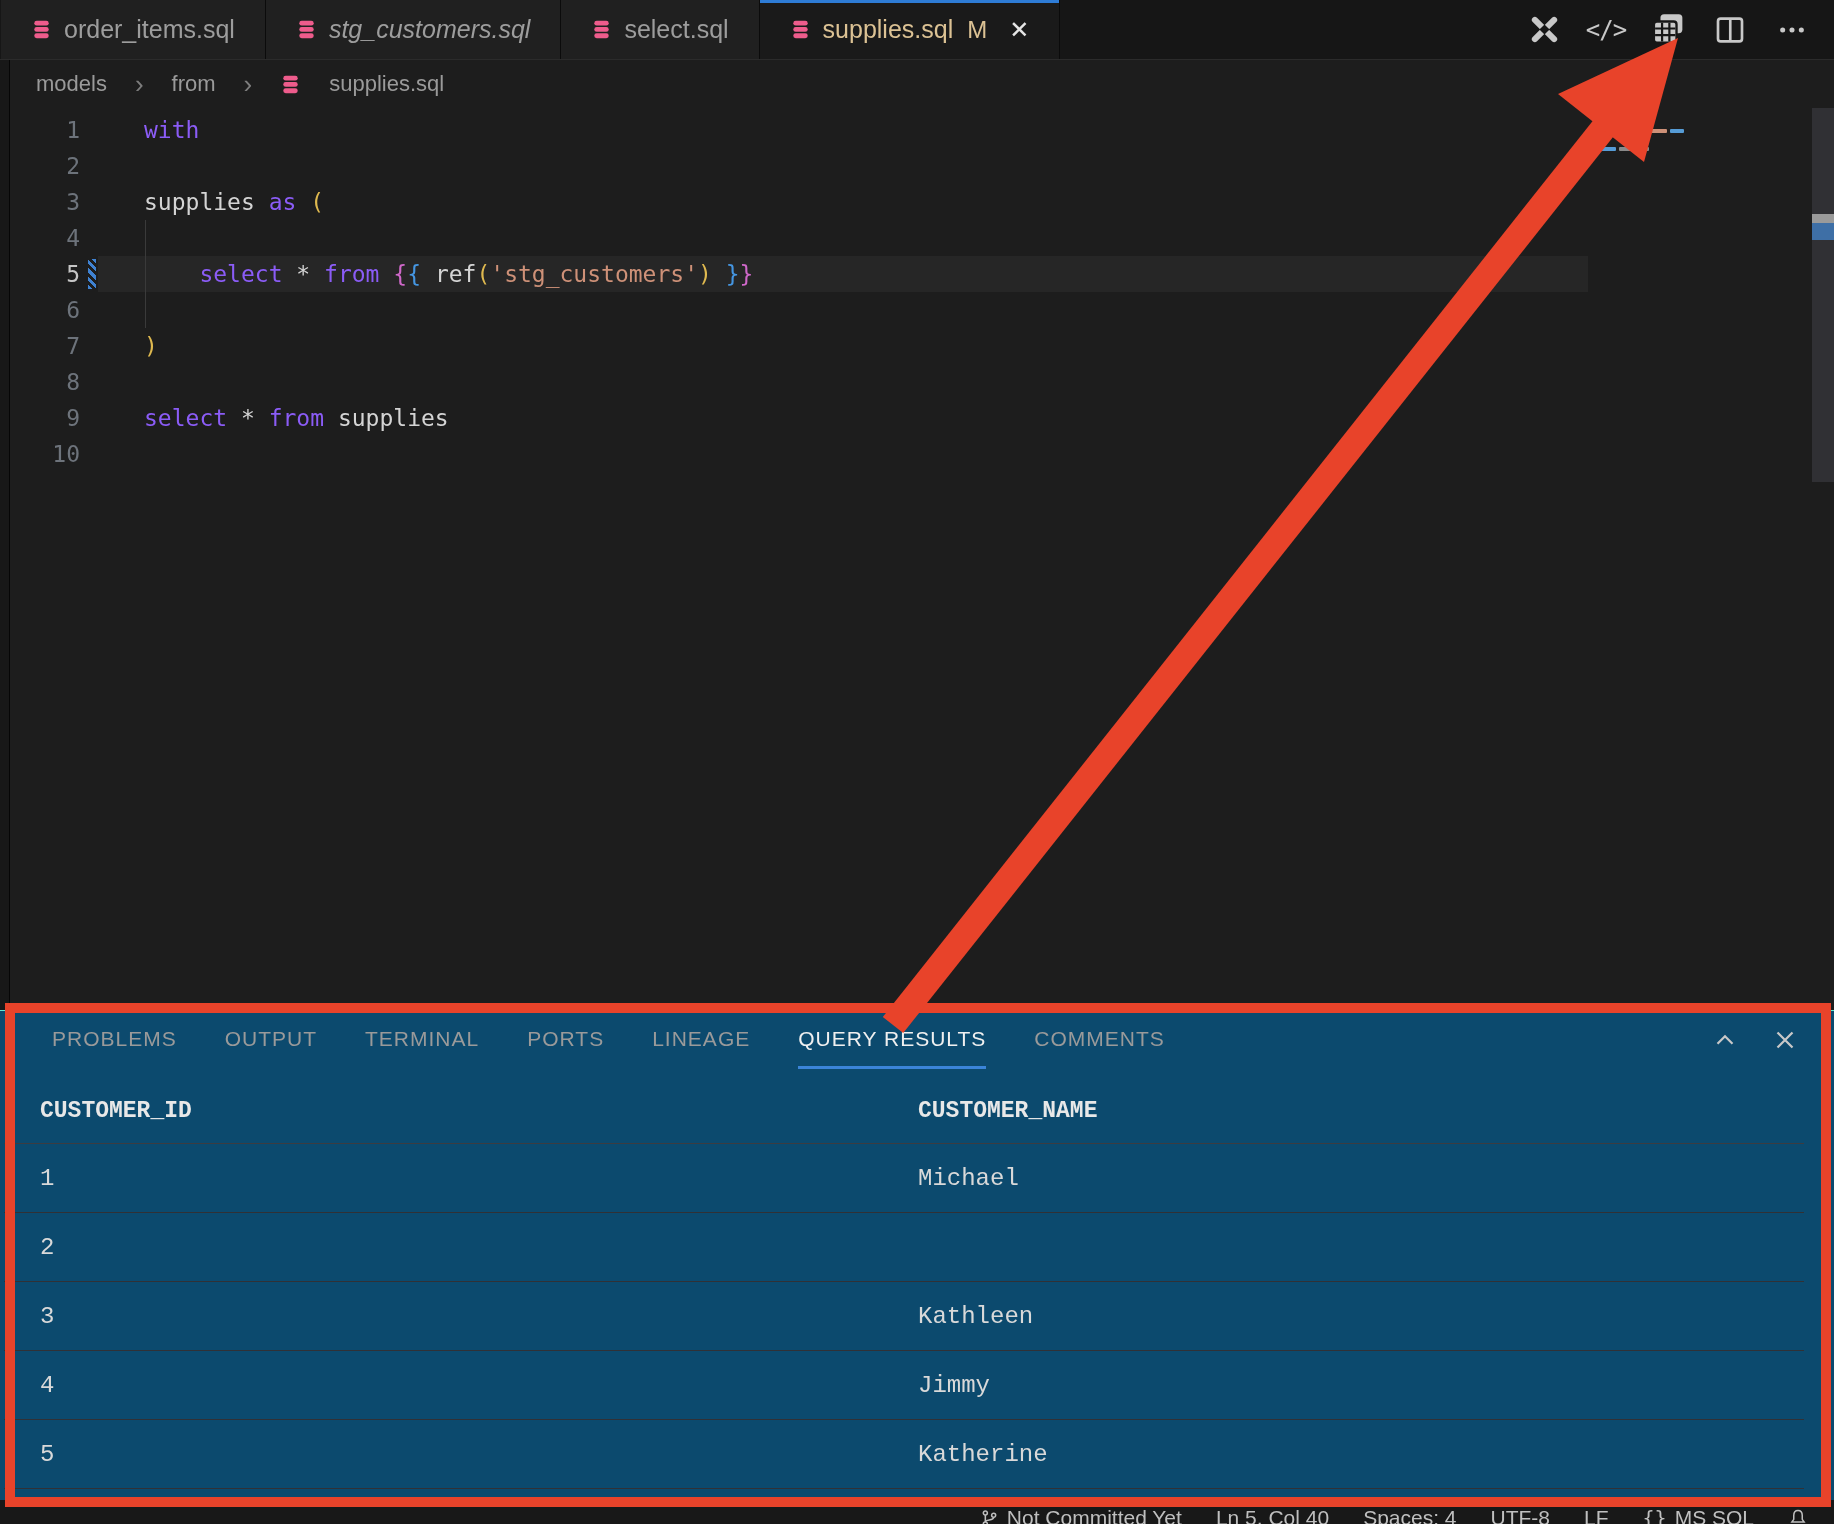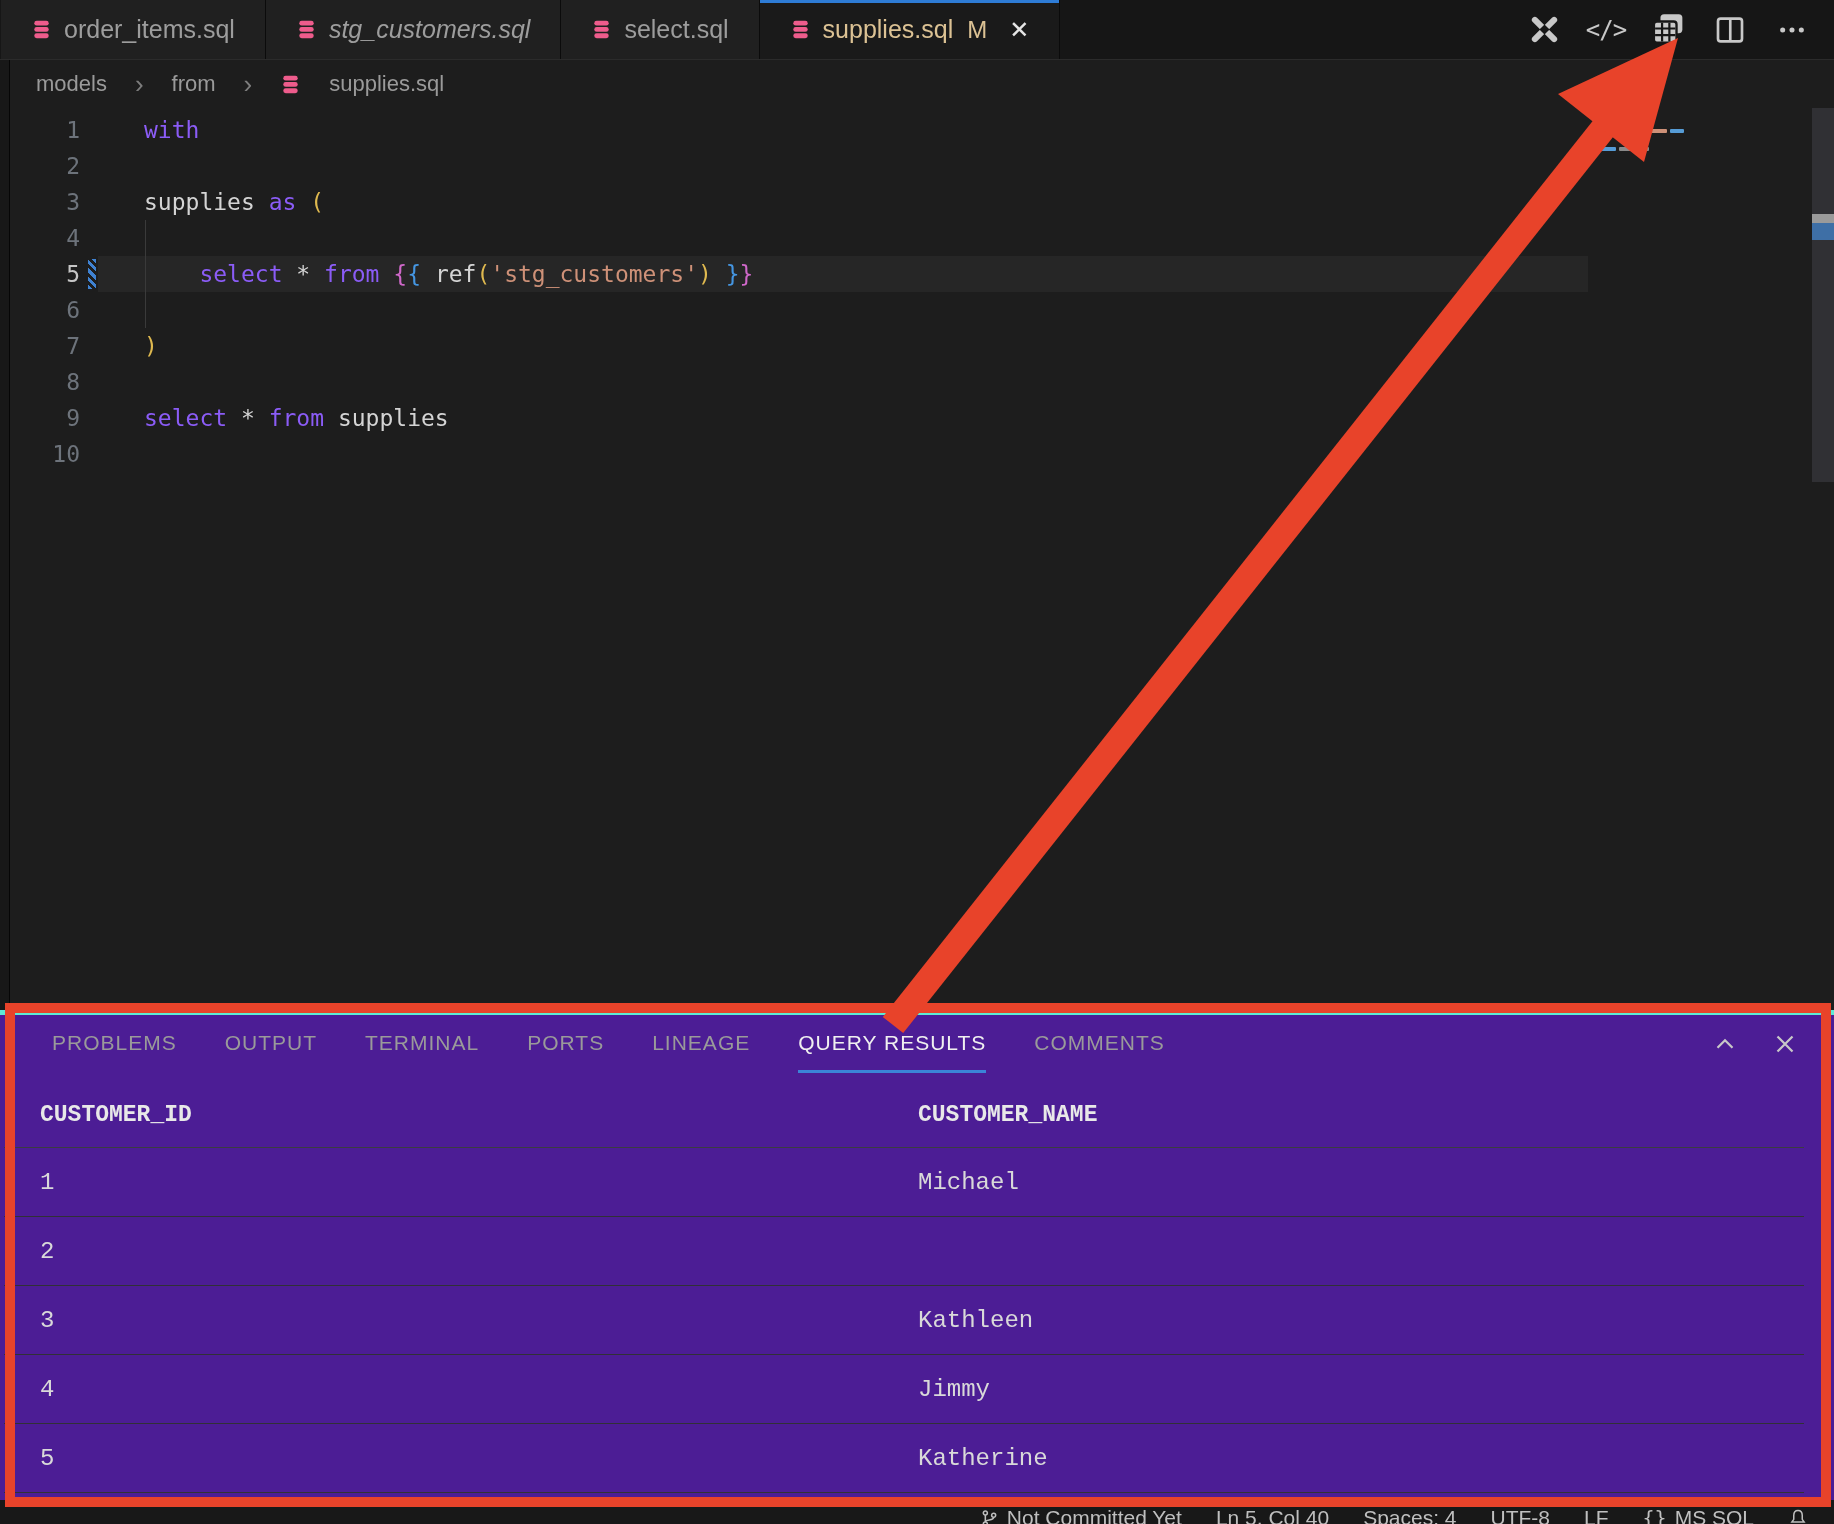--- a/index.html
+++ b/index.html
@@ -38,21 +38,21 @@
   .tk-kw{color:#8b5cf6}.tk-plain{color:#d4d4d4}.tk-op{color:#d4d4d4}
   .tk-b1{color:#dfb94f}.tk-b2{color:#cf68c9}.tk-b3{color:#4596e2}.tk-str{color:#ce9178}
   
   .minimap{position:absolute;left:1580px;top:100px;width:230px;height:70px}
   .mm-bar{position:absolute;height:4px;border-radius:1px}
   .mm-marker{position:absolute;left:9px;top:26px;width:5px;height:11px;background:#3f82d2}
   .ruler{position:absolute;left:1812px;top:108px;width:22px;height:374px;background:#303034}
   .ruler .rl-light{position:absolute;left:0;right:0;top:106px;height:9px;background:#9a9a9a}
   .ruler .rl-blue{position:absolute;left:0;right:0;top:115px;height:17px;background:#3e6fa6}
   
-  .panel{position:absolute;left:0;top:1010px;width:1834px;height:497px;background:#4c1d95;border-top:5px solid #5eead4}
+  .panel{position:absolute;left:0;top:1010px;width:1834px;height:497px;background:#0c4a6e;border-top:1px solid #5eead4}
   .panel-tabs{display:flex;align-items:stretch;gap:48px;padding:0 0 0 52px;height:58px;font-size:21px;letter-spacing:1px;color:#9a9a9a}
   .panel-tab{display:flex;align-items:center;border-bottom:3px solid transparent;box-sizing:border-box;white-space:nowrap;cursor:default}
   .panel-tab.active{color:#f0f0f0;border-bottom-color:#3b84d8}
   .panel-controls{position:absolute;right:34px;top:14px;display:flex;gap:30px}
   .pctl{width:30px;height:30px;display:inline-flex;align-items:center;justify-content:center}
   
   .results{position:absolute;left:4px;top:68px;width:1800px;font-family:Liberation Mono, monospace}
   .thead{display:flex;height:64px;align-items:center;font-weight:bold;font-size:23px;color:#e8e8e8;border-bottom:1px solid #3c3c41}
   .trow{display:flex;height:68px;align-items:center;font-size:24px;color:#d9d9d9;border-bottom:1px solid #313136}
   .c1{padding-left:36px;width:914px;box-sizing:border-box}

